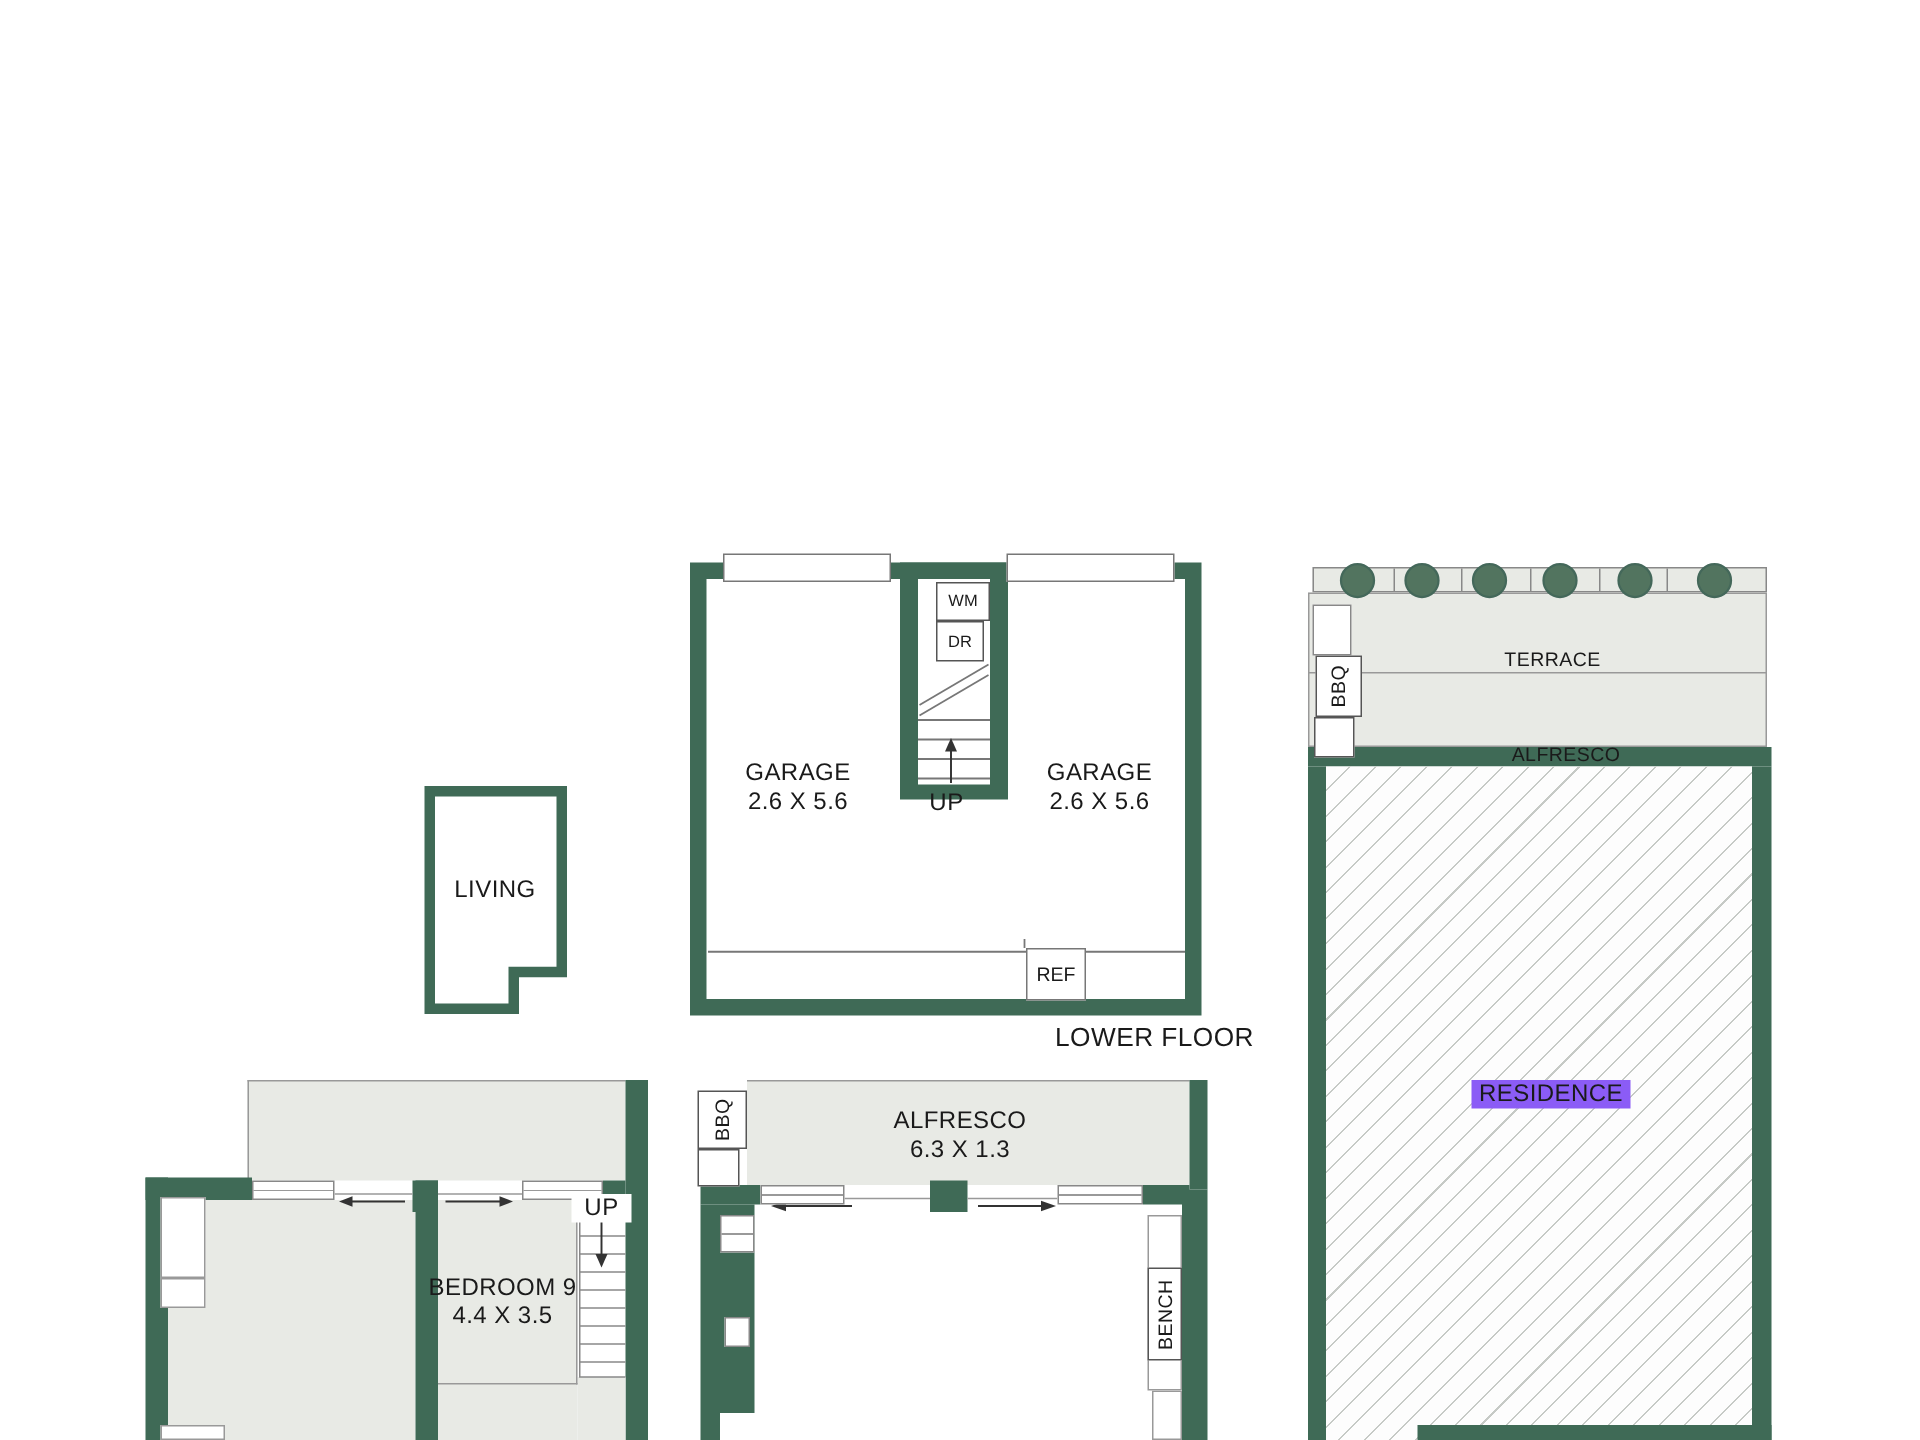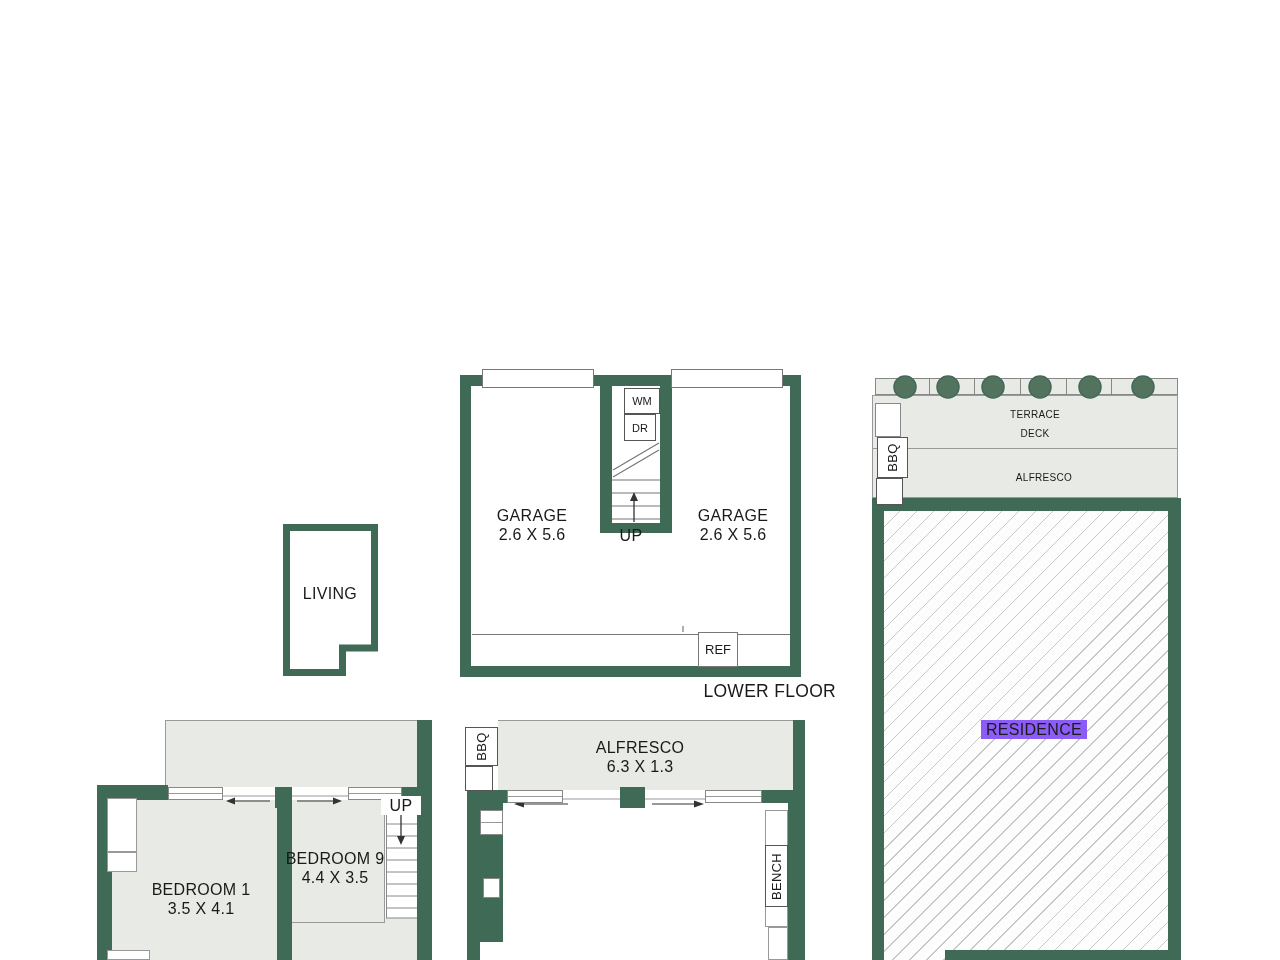--- a/index.html
+++ b/index.html
@@ -8,21 +8,21 @@
   .abs{position:absolute;}
   .wall{background:#3f6a56;}
   .fill{background:#e8eae5;}
   .whitebox{background:#fff;border:1px solid #777;box-sizing:border-box;}
   .appl{background:#fff;border:1px solid #555;box-sizing:border-box;
         display:flex;align-items:center;justify-content:center;font-size:11px;z-index:8;}
   .winbox{background:#fff;border:1px solid #888;box-sizing:border-box;z-index:6;
           background-image:linear-gradient(to bottom,transparent 5px,#999 5px,#999 6px,transparent 6px);}
   .cutout{background:#fff;border:1px solid #999;box-sizing:border-box;z-index:6;}
   .lbl{z-index:10;text-align:center;font-size:16px;line-height:19px;letter-spacing:.3px;}
-  .lbl14{font-size:10px;line-height:19px;}
+  .lbl14{font-size:13px;line-height:19px;margin-top:25px;}
   .rotlbl{display:flex;align-items:center;justify-content:center;z-index:8;
           background:#fff;border:1px solid #555;box-sizing:border-box;}
   .rotlbl span{transform:rotate(-90deg);white-space:nowrap;font-size:13px;letter-spacing:.3px;}
   .hatch{background-color:#fdfdfd;
          background-image:repeating-linear-gradient(135deg,transparent 0 11px,#c6cac6 11px 12px);}
   .b2outline{border-right:1px solid #999;border-bottom:1px solid #999;box-sizing:border-box;z-index:4;}
   svg.lines{position:absolute;left:0;top:0;z-index:5;pointer-events:none;}
 </style>
 </head>
 <body>
@@ -43,33 +43,32 @@
     </div>
   <div class="abs lbl" style="left:611px;top:526px;width:40px;">UP</div>
   <div class="abs lbl" style="left:472px;top:506px;width:120px;">
     <div>GARAGE</div>
     <div>2.6 X 5.6</div>
   </div>
   <div class="abs lbl" style="left:673px;top:506px;width:120px;">
     <div>GARAGE</div>
     <div>2.6 X 5.6</div>
   </div>
-  <div class="abs appl" style="left:698px;top:632px;width:40px;height:35px;font-size:13px;border-color:#777;">
+  <div class="abs appl" style="left:684px;top:632px;width:40px;height:35px;font-size:13px;border-color:#777;">
       <span>REF</span>
     </div>
   <div class="abs lbl" style="left:636px;top:682px;width:200px;font-size:17.5px;text-align:right;">LOWER FLOOR</div>
 
   <div class="abs lbl" style="left:280px;top:584px;width:100px;">LIVING</div>
 
   <div class="abs" style="left:875px;top:378px;width:303px;height:17px;background:#e8eae5;border:1px solid #888;box-sizing:border-box;"></div>
   <div class="abs fill" style="left:872px;top:395px;width:306px;height:103px;border:1px solid #999;box-sizing:border-box;"></div>
   <div class="abs" style="left:872px;top:448px;width:306px;height:0;border-top:1px solid #999;"></div>
   <div class="abs lbl lbl14" style="left:900px;top:405px;width:270px;">
     <div>TERRACE</div>
-    <div>DECK</div>
   </div>
   <div class="abs lbl lbl14" style="left:909px;top:468px;width:270px;">ALFRESCO</div>
   <div class="abs cutout" style="left:875px;top:403px;width:26px;height:34px;border-color:#888;"></div>
   <div class="abs rotlbl" style="left:877px;top:437px;width:31px;height:41px;">
       <span>BBQ</span>
     </div>
   <div class="abs appl" style="left:876px;top:478px;width:27px;height:27px;"></div>
   <div class="abs wall" style="left:872px;top:498px;width:309px;height:13px;"></div>
   <div class="abs wall" style="left:872px;top:511px;width:12px;height:449px;"></div>
   <div class="abs wall" style="left:1168px;top:511px;width:13px;height:449px;"></div>
@@ -88,24 +87,20 @@
   <div class="abs wall" style="left:97px;top:785px;width:15px;height:175px;"></div>
   <div class="abs wall" style="left:97px;top:785px;width:71px;height:15px;"></div>
   <div class="abs winbox" style="left:168px;top:787px;width:55px;height:13px;"></div>
   <div class="abs wall" style="left:277px;top:787px;width:15px;height:173px;"></div>
   <div class="abs wall" style="left:275px;top:787px;width:17px;height:21px;"></div>
   <div class="abs winbox" style="left:348px;top:787px;width:54px;height:13px;"></div>
   <div class="abs wall" style="left:402px;top:787px;width:15px;height:13px;"></div>
   <div class="abs cutout" style="left:107px;top:798px;width:30px;height:54px;"></div>
   <div class="abs cutout" style="left:107px;top:852px;width:30px;height:20px;"></div>
   <div class="abs cutout" style="left:107px;top:950px;width:43px;height:10px;"></div>
-  <div class="abs lbl" style="left:121px;top:880px;width:160px;">
-    <div>BEDROOM 1</div>
-    <div>3.5 X 4.1</div>
-  </div>
   <div class="abs lbl" style="left:255px;top:849px;width:160px;">
     <div>BEDROOM 9</div>
     <div>4.4 X 3.5</div>
   </div>
   <div class="abs lbl" style="left:381px;top:796px;width:40px;background:#fff;">UP</div>
 
   <div class="abs fill" style="left:498px;top:720px;width:295px;height:70px;border-top:1px solid #999;box-sizing:border-box;"></div>
   <div class="abs wall" style="left:793px;top:720px;width:12px;height:73px;"></div>
   <div class="abs rotlbl" style="left:465px;top:727px;width:33px;height:39px;">
       <span>BBQ</span>

